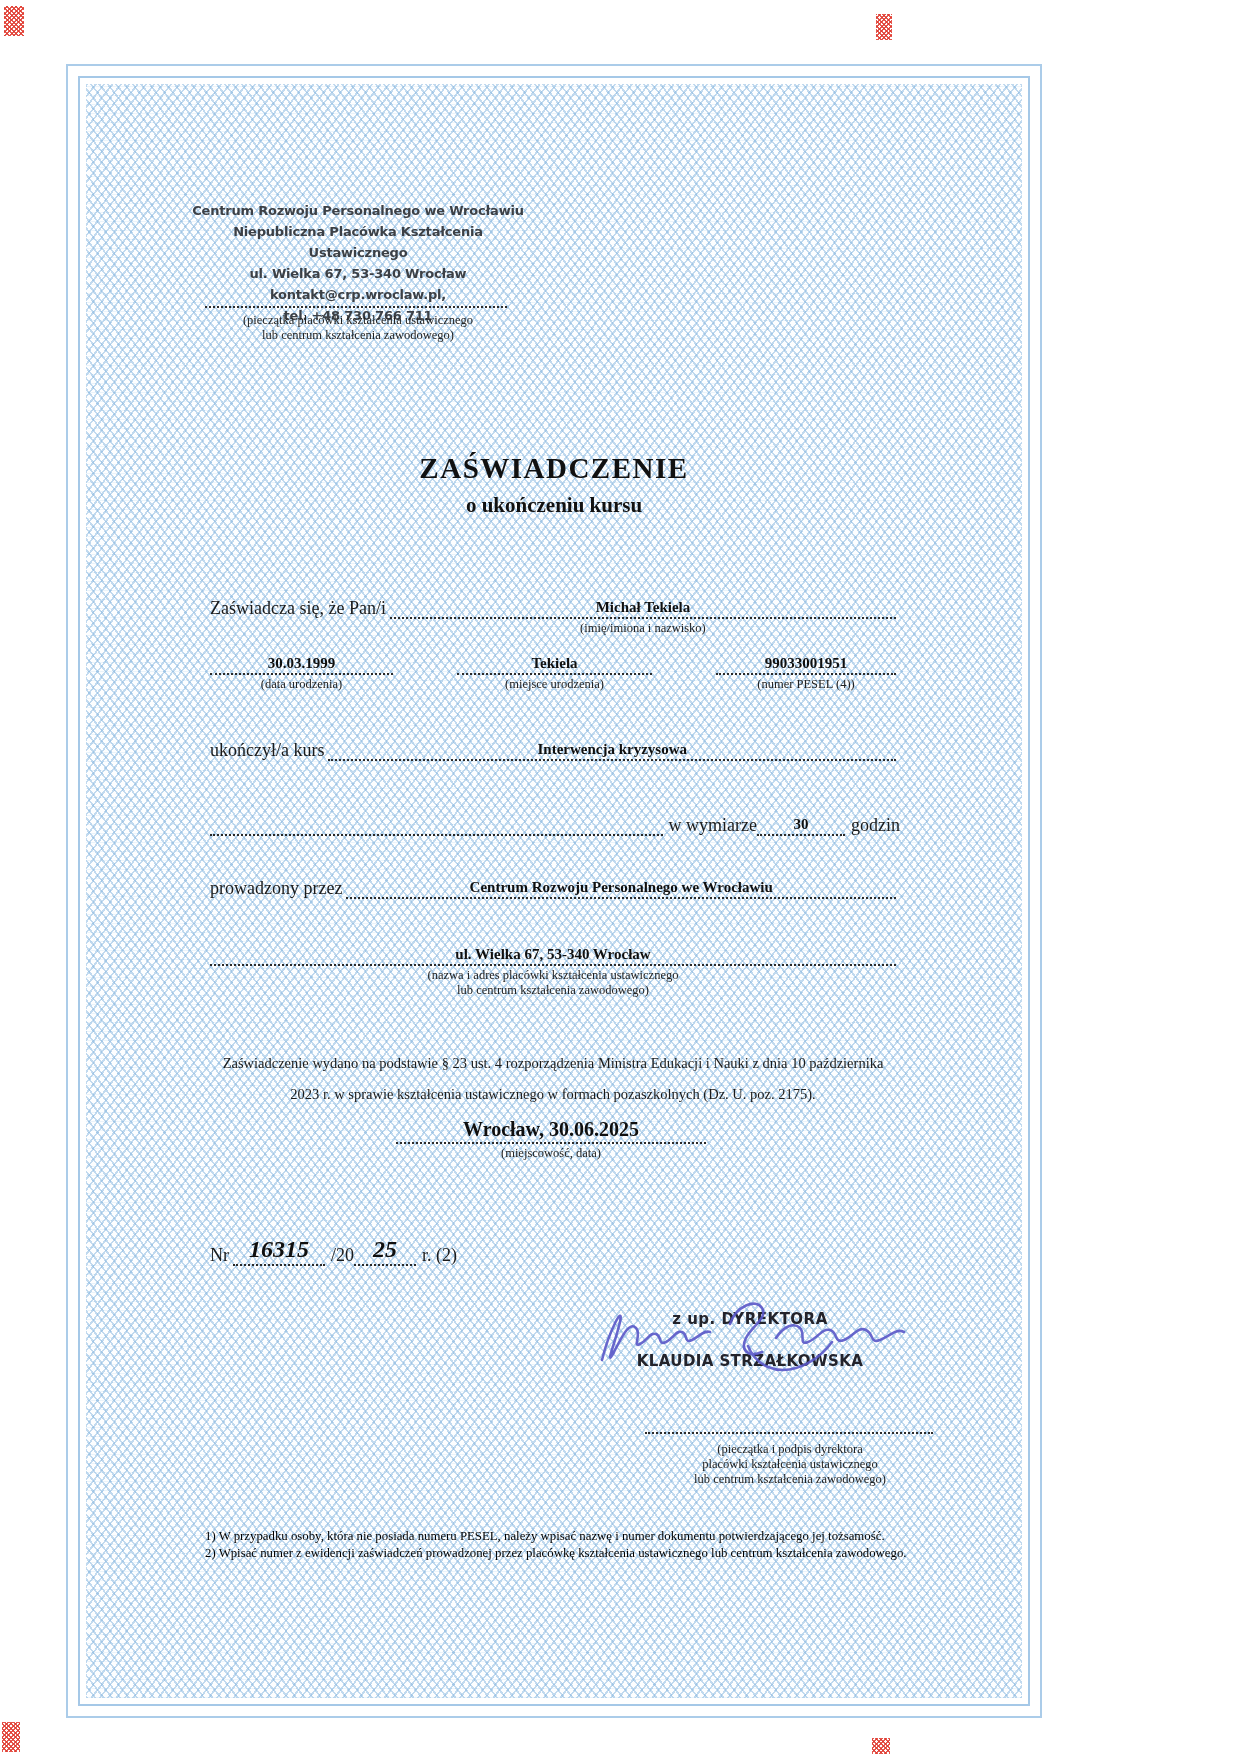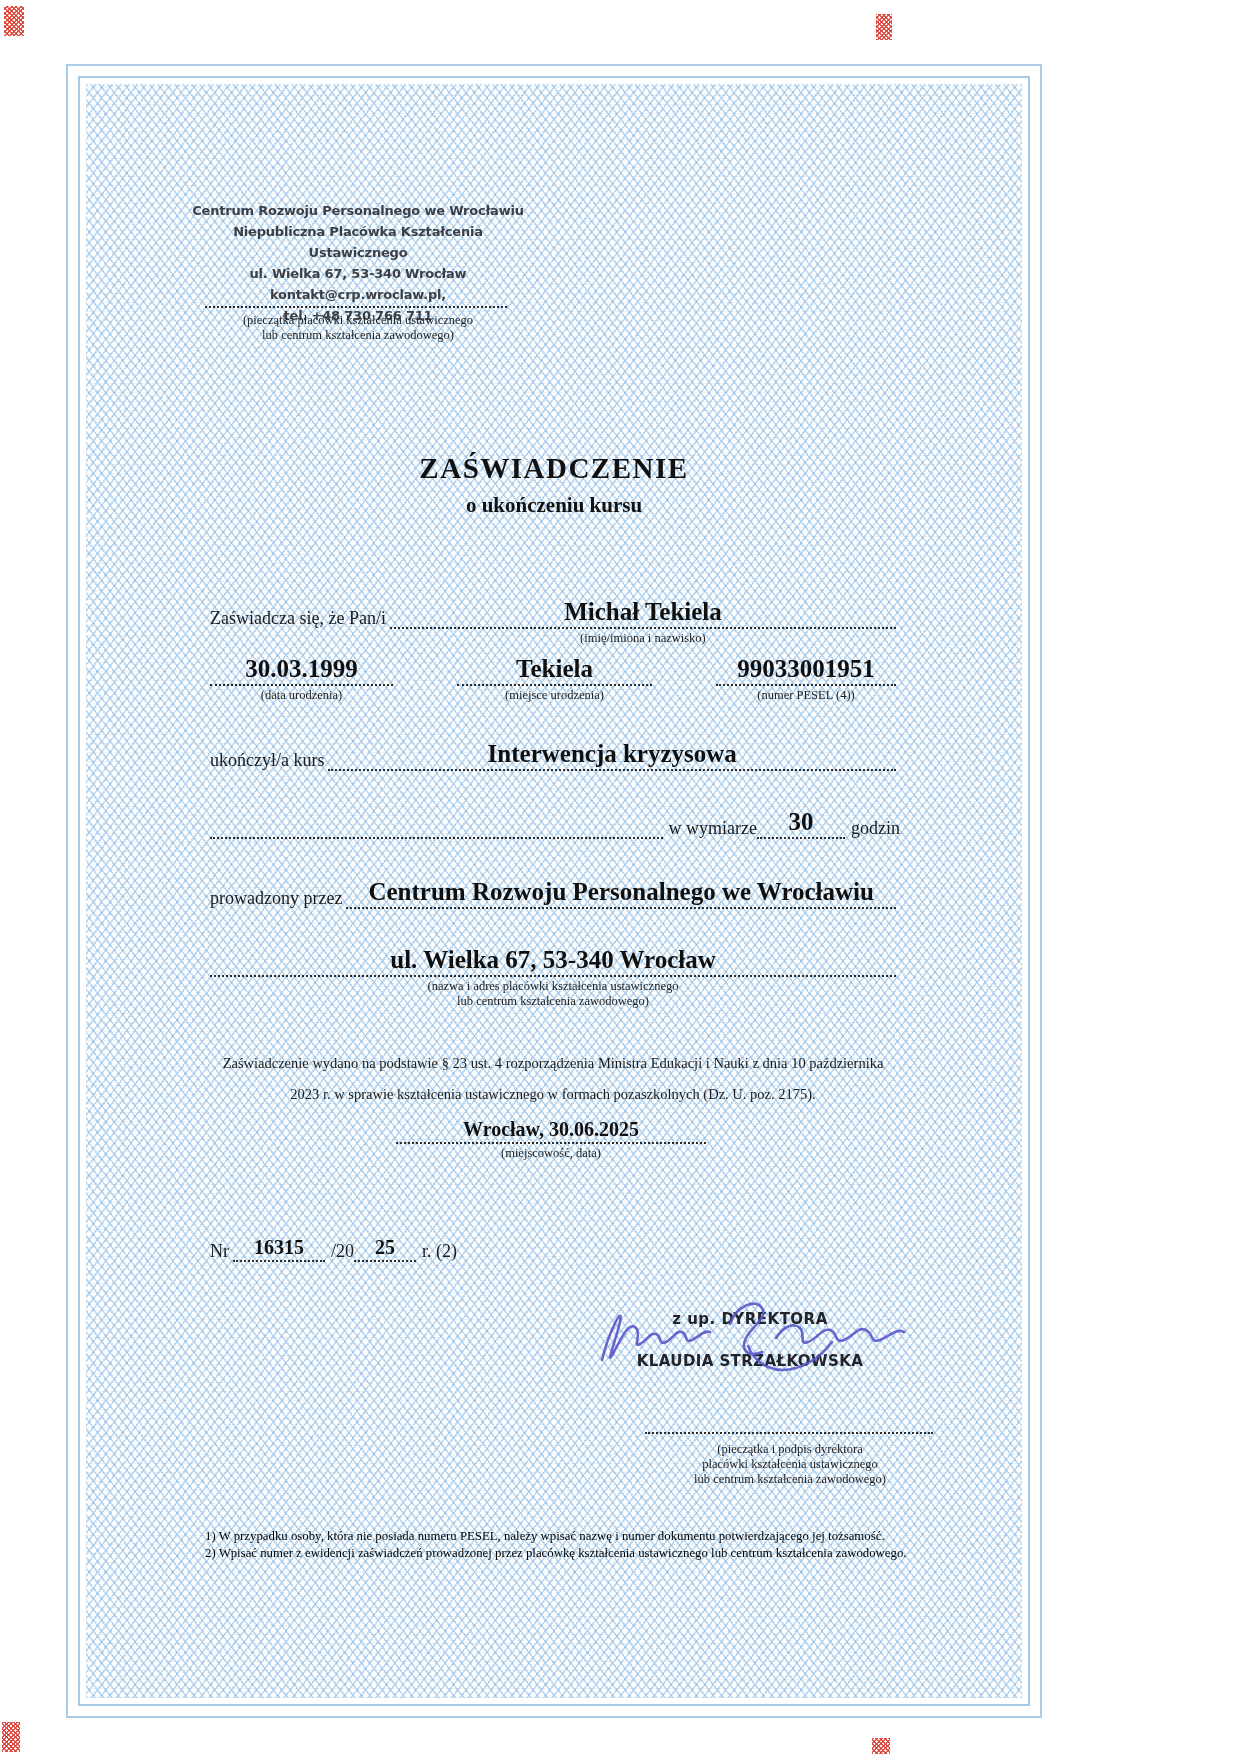--- a/index.html
+++ b/index.html
@@ -56,36 +56,36 @@
   
   .row{position:absolute;display:flex;align-items:flex-end;}
   .lbl{font-size:18px;white-space:nowrap;padding:0 4px 0 0;color:#1b1b1b;}
   .lbl.after{padding:0 0 0 6px;}
   .field{
     display:inline-flex;flex-direction:column;align-items:center;justify-content:flex-end;
     border-bottom:2px dotted #2b2b2b;position:relative;min-height:10px;
   }
   .fill{flex:1;}
   .value{
-    font-weight:bold;font-size:25px;color:#0f0f0f;white-space:nowrap;
+    font-weight:bold;font-size:15px;color:#0f0f0f;white-space:nowrap;
     padding:0 10px 1px 10px;
   }
   .caption{
     position:absolute;top:100%;left:50%;transform:translateX(-50%);
     margin-top:4px;font-size:12.5px;font-weight:normal;white-space:nowrap;color:#222;
     line-height:15px;text-align:center;
   }
   .caption.two-line{white-space:normal;width:420px;}
   
   .legal{
     left:208px;top:1048px;width:690px;text-align:center;
     font-size:14.5px;line-height:31px;color:#1b1b1b;
   }
   
-  .nr-row .value{font-size:20px;}
+  .nr-row .value{font-size:24px;font-style:italic;}
   
   .sig-onbehalf{
     left:600px;top:1310px;width:300px;text-align:center;
     font-family:"DejaVu Sans",sans-serif;font-size:15px;font-weight:bold;
     letter-spacing:0.5px;color:#23232b;
   }
   .sig-name{
     left:570px;top:1352px;width:360px;text-align:center;
     font-family:"DejaVu Sans",sans-serif;font-size:15px;font-weight:bold;
     letter-spacing:0.4px;color:#23232b;

